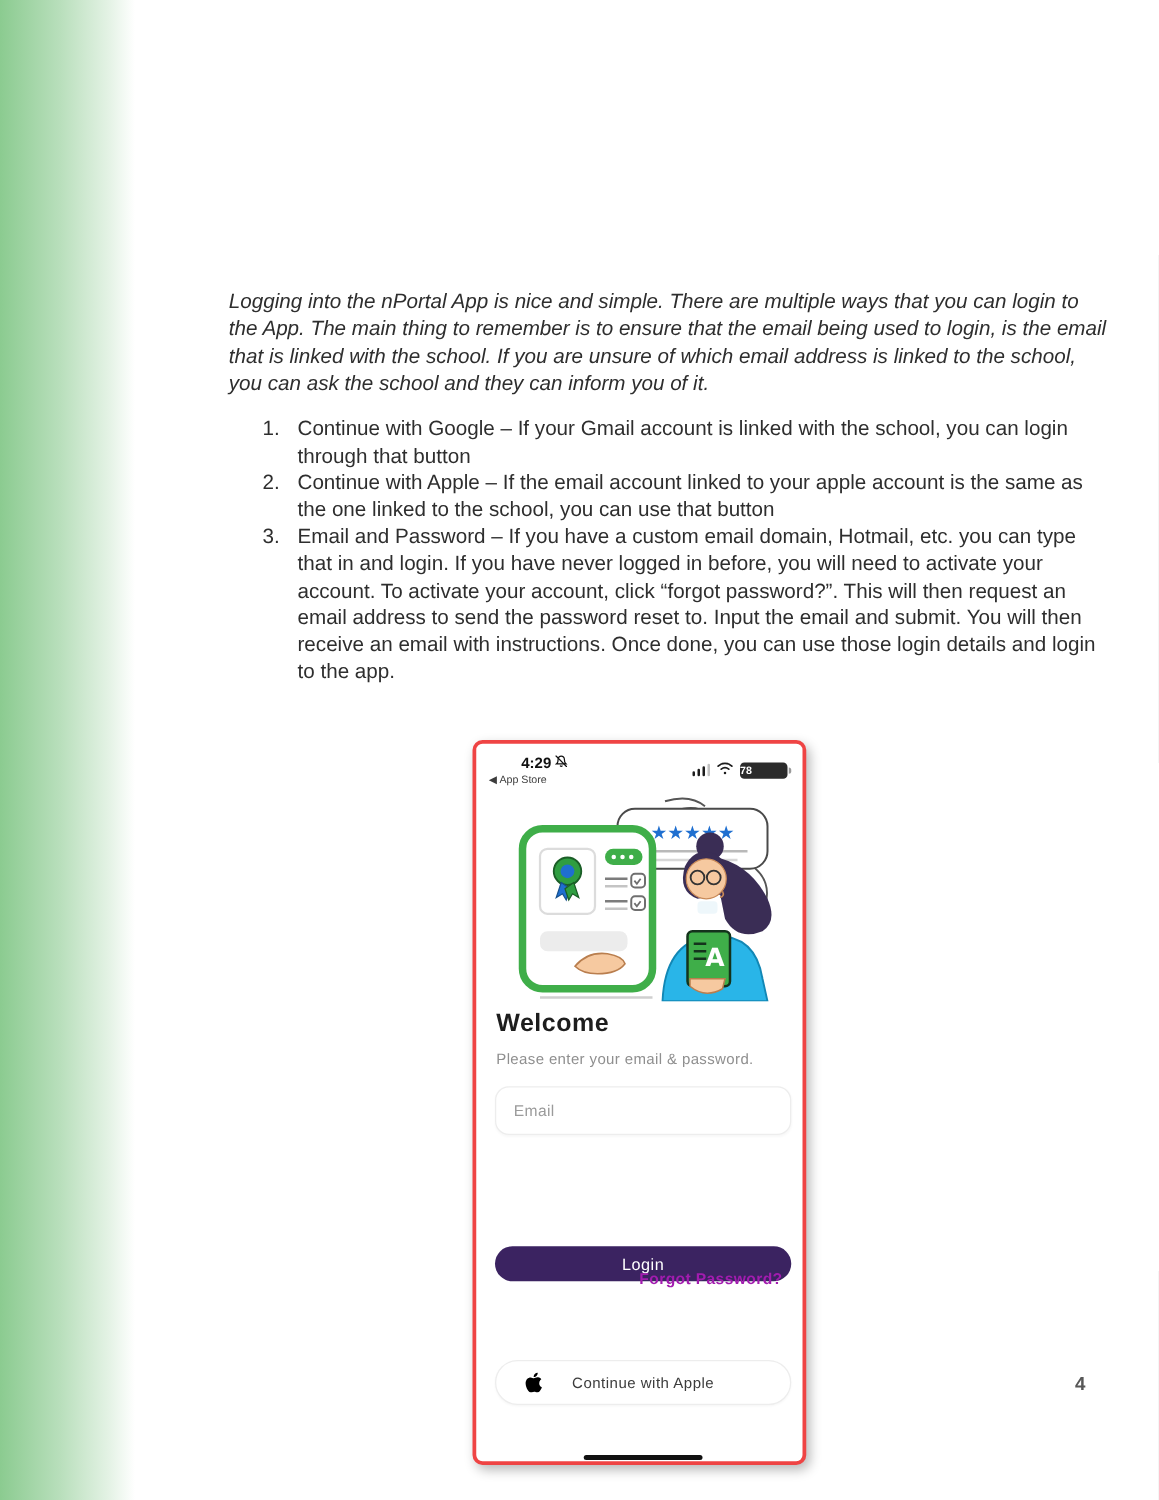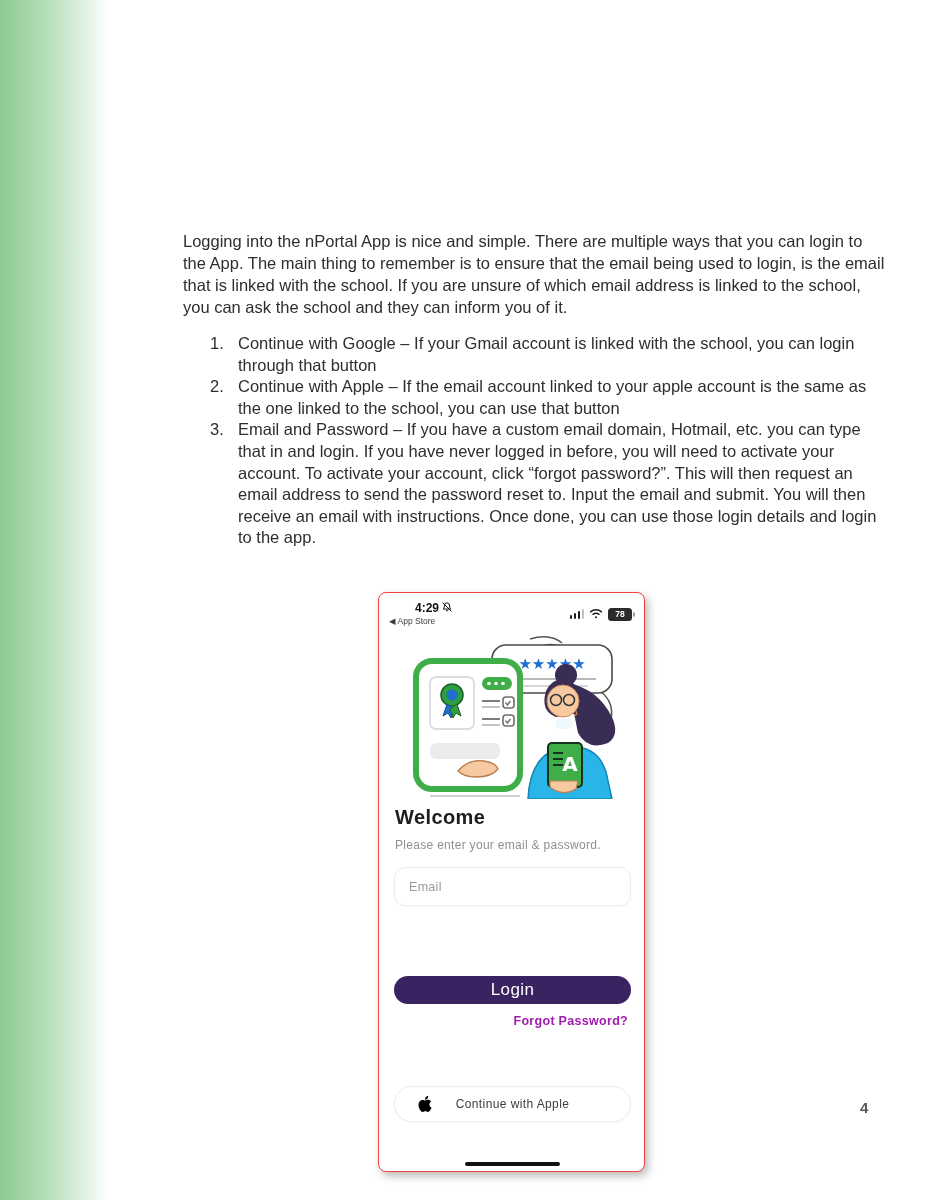--- a/index.html
+++ b/index.html
@@ -23,63 +23,63 @@
     color: #17293f;
     font-family: "DejaVu Sans", "Liberation Sans", sans-serif;
   }
   .doc-subtitle {
     position: absolute; left: 183px; top: 187px;
     font-size: 21px; font-weight: 700; color: #1e3d7b;
     font-family: "DejaVu Sans", "Liberation Sans", sans-serif;
   }
   .doc-intro {
     position: absolute; left: 183px; top: 231px; width: 706px;
-    font-size: 16.5px; line-height: 1.33; color: #2e2e2e;
+    font-size: 16.5px; line-height: 1.33; color: #2e2e2e; font-style: italic;
   }
   .doc-list {
     position: absolute; left: 210px; top: 333px; width: 678px;
     font-size: 16.5px; line-height: 1.31; color: #2e2e2e;
   }
   .doc-list .li { display: flex; }
   .doc-list .num { width: 28px; flex: 0 0 28px; }
   .doc-list .txt { flex: 1; }
   .page-number {
     position: absolute; left: 860px; top: 1099px;
     font-size: 15px; font-weight: 700; color: #575757;
   }
 
   
   .phone {
     position: absolute; left: 378px; top: 592px;
     width: 267px; height: 580px;
     background: #ffffff;
-    border: 1px solid #ef4444;
+    border: 3px solid #ef4444;
     border-radius: 8px;
     box-shadow: 3px 4px 9px rgba(0,0,0,0.28);
   }
   .statusbar { position: absolute; left: 0; top: 6px; width: 100%; height: 30px; }
   .sb-time {
     position: absolute; left: 36px; top: 2px;
     font-size: 12px; font-weight: 700; color: #111;
     display: flex; align-items: center; gap: 3px;
   }
   .sb-back {
     position: absolute; left: 10px; top: 17px;
     font-size: 8.5px; color: #3c3c3c;
     display: flex; align-items: center; gap: 2px;
   }
   .sb-right { position: absolute; right: 12px; top: 6px; display: flex; align-items: center; gap: 5px; }
   .bars { display: flex; align-items: flex-end; gap: 1.5px; height: 10px; }
   .bars i { display: block; width: 2.5px; border-radius: 1px; background: #1c1c1c; }
   .bars i:nth-child(1){height:4px}.bars i:nth-child(2){height:6px}
   .bars i:nth-child(3){height:8px}.bars i:nth-child(4){height:10px;background:#c2c2c2}
   .battery {
-    width: 24px; height: 13px; border-radius: 3.5px;
+    width: 38px; height: 13px; border-radius: 3.5px;
     background: #2b2b2b; color: #fff; font-size: 8.5px; font-weight: 700;
-    display: flex; align-items: center; justify-content: center;
+    display: flex; align-items: center; justify-content: flex-start;
     position: relative;
   }
   .battery::after {
     content: ""; position: absolute; right: -3px; top: 4px;
     width: 2px; height: 5px; background: #9a9a9a; border-radius: 0 2px 2px 0;
   }
   .illustration { position: absolute; left: 21px; top: 38px; }
 
   .welcome-title {
     position: absolute; left: 16px; top: 213px;
@@ -100,23 +100,23 @@
     font-family: "Liberation Sans", sans-serif; letter-spacing: 0.3px;
   }
   .field input::placeholder { color: #9b9b9b; }
   .field-email { top: 274px; }
   .field-password { top: 328px; }
   .eye-btn {
     position: absolute; right: 10px; top: 10px; width: 18px; height: 18px;
     border: 0; background: transparent; cursor: pointer; padding: 0;
   }
   .login-btn {
-    position: absolute; left: 15px; top: 383px; width: 237px; height: 28px;
+    position: absolute; left: 15px; top: 402px; width: 237px; height: 28px;
     background: #3b2361; border: 0; border-radius: 14px;
-    color: #fff; font-size: 17px; letter-spacing: 0.4px;
+    color: #fff; font-size: 13px; letter-spacing: 0.4px;
     font-family: "Liberation Sans", sans-serif; cursor: pointer;
   }
   .forgot-link {
     position: absolute; right: 16px; top: 421px;
     font-size: 12.5px; font-weight: 700; color: #a21caf;
     text-decoration: none; letter-spacing: 0.3px; cursor: pointer;
   }
   .social-btn {
     position: absolute; left: 15px; width: 237px; height: 36px;
     background: #fff; border: 1px solid #ededed; border-radius: 18px;

